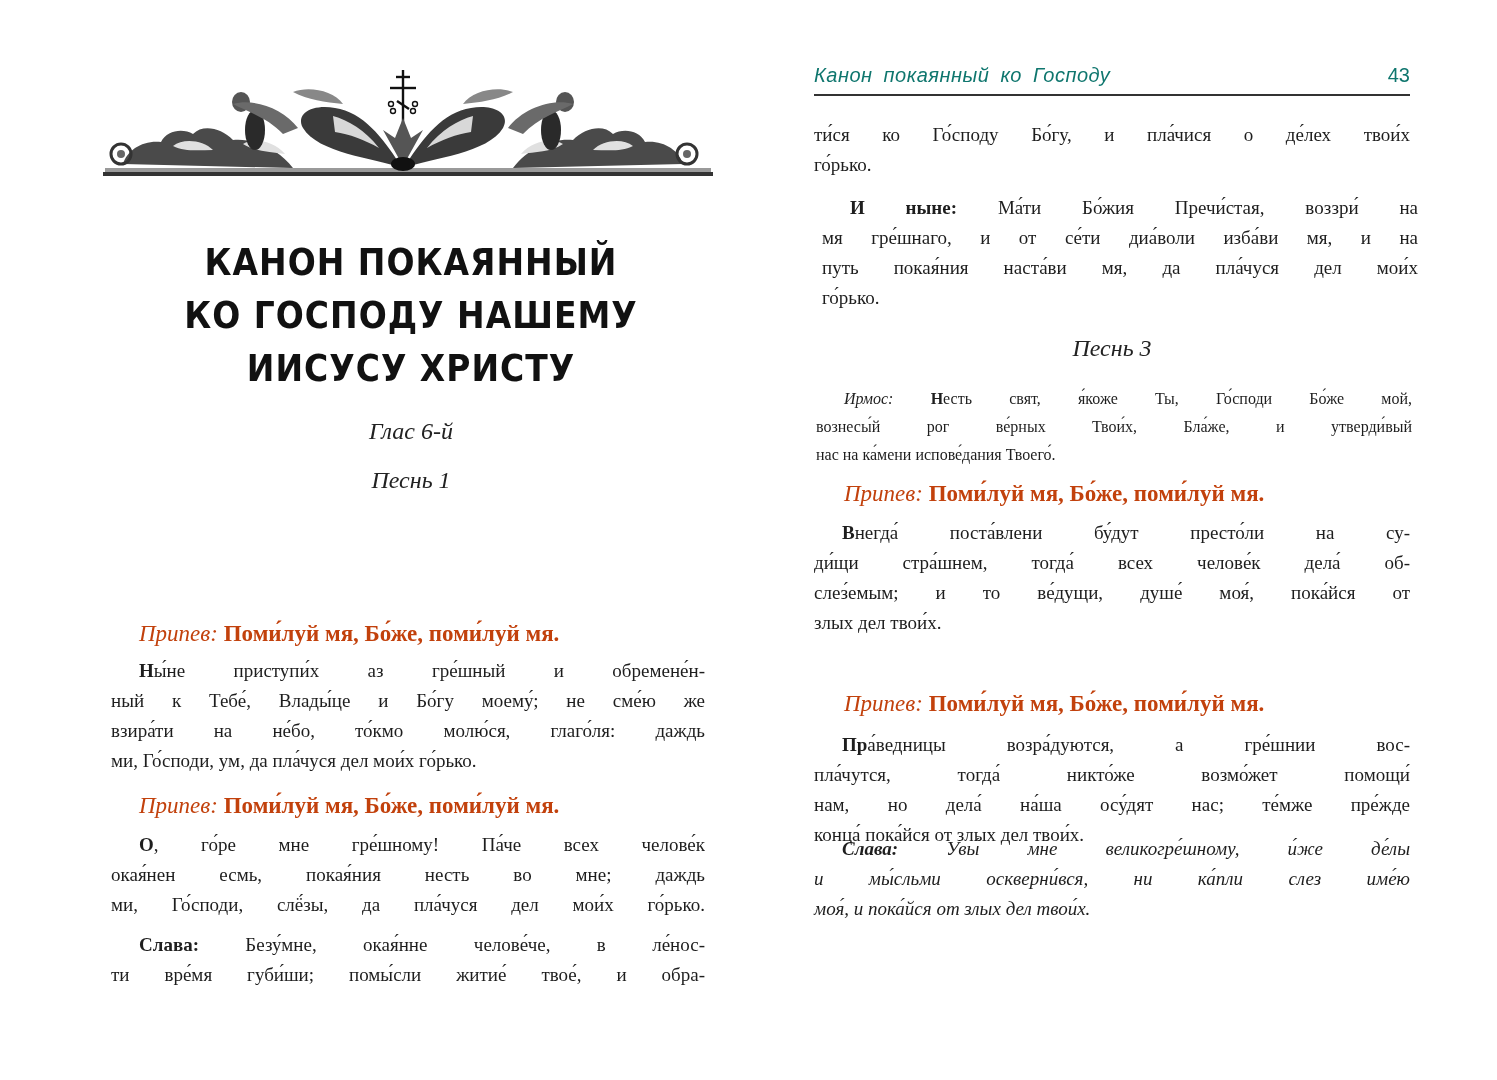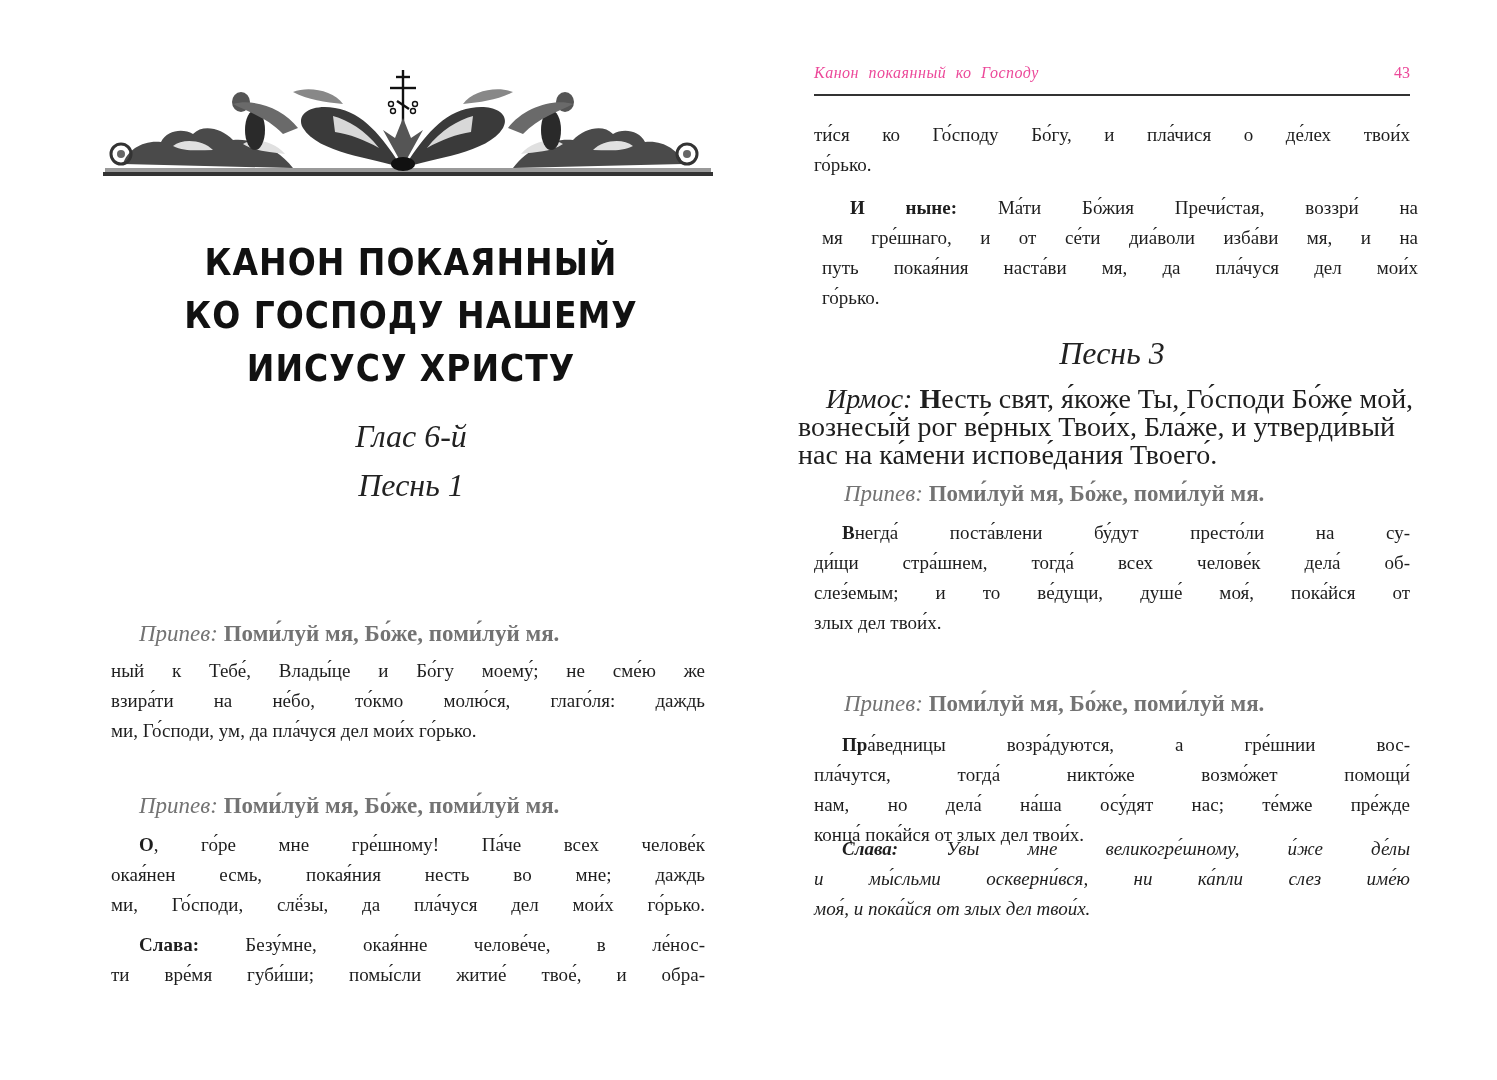--- a/index.html
+++ b/index.html
@@ -56,21 +56,21 @@
       transform: scaleY(1.15);
       transform-origin: top center;
     }
     .title div { white-space: nowrap; }
 
     .center-italic {
       position: absolute;
       text-align: center;
       font-family: "Liberation Serif", "DejaVu Serif", serif;
       font-style: italic;
-      font-size: 32px;
+      font-size: 24px;
       color: #222;
     }
 
     .text-block {
       position: absolute;
       font-family: "Liberation Serif", "DejaVu Serif", serif;
       font-size: 19px;
       line-height: 30px;
       color: #1e1e1e;
       text-align: justify;
@@ -87,36 +87,36 @@
     .indent { padding-left: 28px; }
     .lbl-italic { font-style: italic; }
     .lbl-bold { font-weight: bold; }
 
     .refrain {
       position: absolute;
       font-family: "Liberation Serif", "DejaVu Serif", serif;
       font-size: 23px;
       line-height: 28px;
       white-space: nowrap;
-      color: #737373;
+      color: #c2410c;
     }
     .refrain .lbl { font-style: italic; }
     .refrain .txt { font-weight: bold; }
 
     
     .running-header {
       position: absolute;
       left: 66px;
       top: 62px;
       width: 596px;
       height: 32px;
       border-bottom: 2px solid #333;
-      font-family: Liberation Serif, serif;
-      font-size: 16px;
-      color: #ec4899;
+      font-family: Liberation Sans, sans-serif;
+      font-size: 20px;
+      color: #0f766e;
     }
     .running-header .rh-title {
       position: absolute;
       left: 0;
       top: 2px;
       font-style: italic;
       letter-spacing: 0.5px;
       word-spacing: 5px;
     }
     .running-header .rh-page {
@@ -186,20 +186,21 @@
 
   <div class="center-italic" style="left:100px; width:600px; top:467px;">Песнь 1</div>
 
 
   <div class="refrain" style="left:128px; top:620px;">
     <span class="lbl">Припев:</span>
     <span class="txt">Поми́луй мя, Бо́же, поми́луй мя.</span>
   </div>
 
   <div class="text-block" style="left:100px; width:594px; top:656px;">
+    <span class="line indent"><span class="lbl-bold">Н</span><span>ы́не приступи́х аз гре́шный и обремене́н-</span></span>
     <span class="line">ный к Тебе́, Влады́це и Бо́гу моему́; не сме́ю же</span>
     <span class="line">взира́ти на не́бо, то́кмо молю́ся, глаго́ля: даждь</span>
     <span class="line last">ми, Го́споди, ум, да пла́чуся дел мои́х го́рько.</span>
   </div>
 
   <div class="refrain" style="left:128px; top:792px;">
     <span class="lbl">Припев:</span>
     <span class="txt">Поми́луй мя, Бо́же, поми́луй мя.</span>
   </div>
 
@@ -229,21 +230,21 @@
 
   <div class="text-block" style="left:66px; width:596px; top:193px;margin-left:8px;">
     <span class="line indent"><span class="lbl-bold">И ныне:</span><span> Ма́ти Бо́жия Пречи́стая, воззри́ на</span></span>
     <span class="line">мя гре́шнаго, и от се́ти диа́воли изба́ви мя, и на</span>
     <span class="line">путь покая́ния наста́ви мя, да пла́чуся дел мои́х</span>
     <span class="line last">го́рько.</span>
   </div>
 
   <div class="center-italic" style="left:66px; width:596px; top:335px;">Песнь 3</div>
 
-  <div class="text-block" style="left:50px; width:596px; top:385px; font-size:28px; line-height:28px;font-family:Liberation Serif, serif;">
+  <div class="text-block" style="left:68px; width:596px; top:385px; font-size:16px; line-height:28px;font-family:Liberation Serif, serif;">
     <span class="line indent">
       <span class="lbl-italic">Ирмос:</span>
       <span class="lbl-bold">Н</span><span>есть свят, я́коже Ты, Го́споди Бо́же мой,</span>
     </span>
     <span class="line">вознесы́й рог ве́рных Твои́х, Бла́же, и утверди́вый</span>
     <span class="line last">нас на ка́мени испове́дания Твоего́.</span>
   </div>
 
   <div class="refrain" style="left:96px; top:480px;">
     <span class="lbl">Припев:</span>

